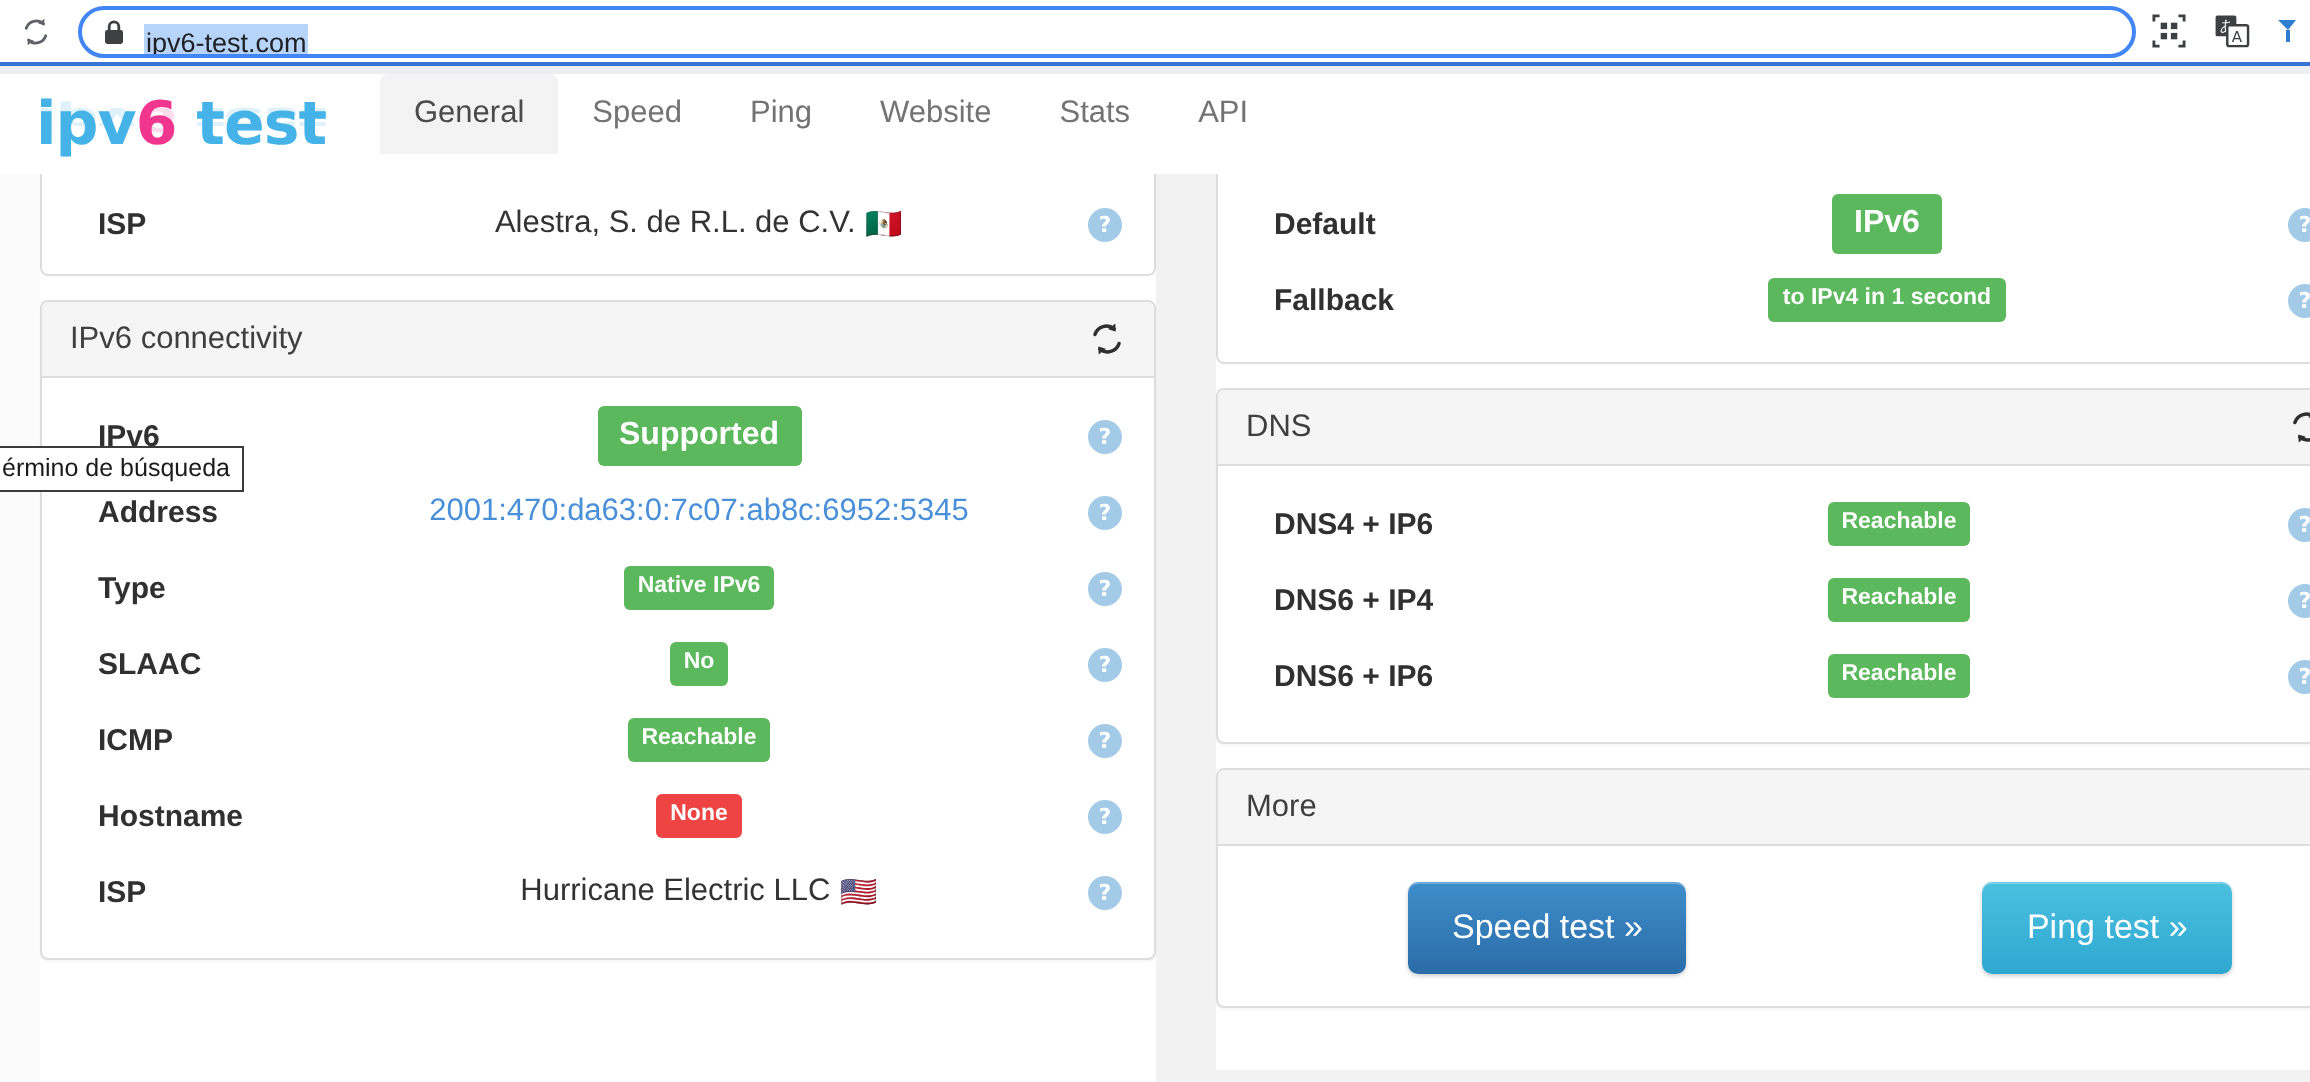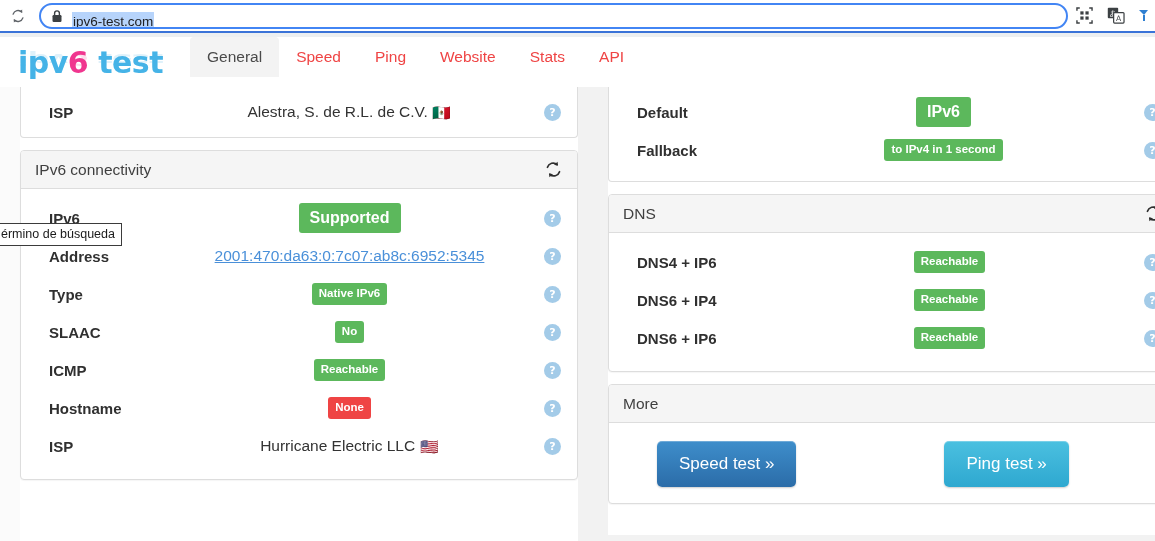--- a/index.html
+++ b/index.html
@@ -103,21 +103,21 @@
   .brand-reflect .b1 { color: #45b3e7; }
   .brand-reflect .b2 { color: #f0368f; }
 
   .nav-tabs {
     display: flex; align-items: flex-start;
     height: 50px;
     margin-left: 22px;
   }
   .nav-tab {
     font-size: 15.5px;
-    color: #ef4444;
+    color: #737373;
     padding: 10px 17px;
     height: 40px;
     display: flex; align-items: center;
     cursor: pointer;
     border-top-left-radius: 4px;
     border-top-right-radius: 4px;
     white-space: nowrap;
   }
   .nav-tab.active {
     background: #f3f3f3;
@@ -191,21 +191,21 @@
     font-weight: bold;
     line-height: 1;
     white-space: nowrap;
   }
   .badge.green { background: #5cb85c; }
   .badge.orange { background: #ef4444; }
   .badge.lg { font-size: 16px; padding: 7px 11px; }
   .badge.sm { font-size: 11.5px; padding: 5px 7px; }
 
   .val-text { font-size: 15.5px; color: #333333; }
-  .val-link { font-size: 15.5px; color: #4a90d9; cursor: pointer; text-decoration: underline; }
+  .val-link { font-size: 15.5px; color: #4a90d9; cursor: pointer; }
   .flag { margin-left: 5px; font-size: 15px; line-height: 1; }
 
   .help-circle {
     width: 17px; height: 17px; border-radius: 50%;
     background: #a3cbe8;
     color: #ffffff;
     font-size: 11px; font-weight: bold;
     display: flex; align-items: center; justify-content: center;
     font-family: "DejaVu Sans", sans-serif;
   }
@@ -257,21 +257,21 @@
     color: #ffffff;
     font-size: 17px;
     padding: 13px 22px;
     cursor: pointer;
     font-family: "Liberation Sans", sans-serif;
     box-shadow: inset 0 1px 0 rgba(255,255,255,0.25), 0 1px 2px rgba(0,0,0,0.2);
     white-space: nowrap;
   }
   .btn-speed {
     background: linear-gradient(to bottom, #3e8ecb 0%, #2b6ca8 100%);
-    margin-left: 48px;
+    margin-left: 95px;
   }
   .btn-ping {
     background: linear-gradient(to bottom, #4bc0e0 0%, #2ea8d0 100%);
     margin-left: 148px;
   }
   .bottom-fade {
     position: absolute; left: 608px; bottom: 0; width: 547px; height: 6px;
     background: #f2f2f2;
   }
 </style>

